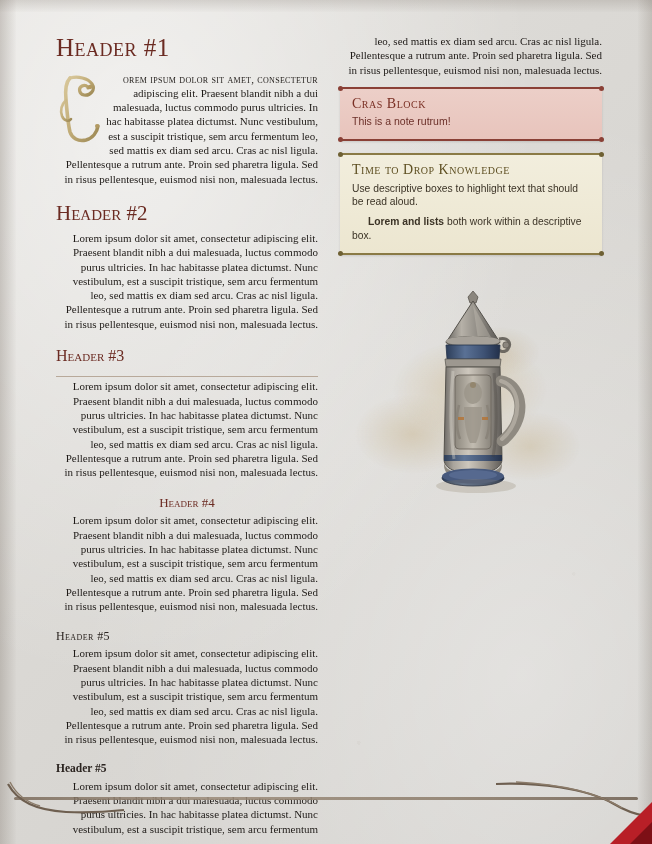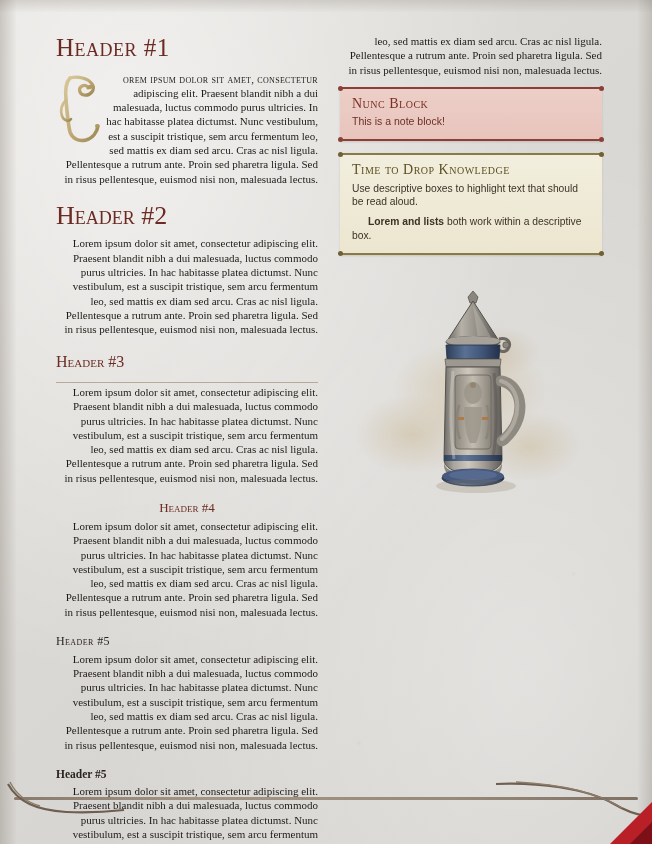--- a/index.html
+++ b/index.html
@@ -124,21 +124,21 @@
     font-size: 25px;
     font-weight: normal;
     letter-spacing: 0.5px;
     margin: 0 0 10px 0;
     line-height: 1.1;
   }
   h2.hdr2 {
     font-family: "Liberation Serif", serif;
     font-variant: small-caps;
     color: #6b2b22;
-    font-size: 26px;
+    font-size: 21px;
     font-weight: normal;
     margin: 16px 0 6px 0;
     line-height: 1.1;
   }
   h3.hdr3 {
     font-family: "Liberation Serif", serif;
     font-variant: small-caps;
     color: #6b2b22;
     font-size: 16px;
     font-weight: normal;
@@ -374,22 +374,22 @@
 
       </div>
 
       <div class="col-right">
 
         <p class="body">leo, sed mattis ex diam sed arcu. Cras ac nisl ligula. Pellentesque a rutrum ante. Proin sed pharetra ligula. Sed in risus pellentesque, euismod nisi non, malesuada lectus.</p>
 
         <div class="note-block">
           <span class="nb-corner-bl"></span>
           <span class="nb-corner-br"></span>
-          <div class="note-title">Nunc Block</div>
-          <p class="note-text">This is a note block!</p>
+          <div class="note-title">Cras Block</div>
+          <p class="note-text">This is a note rutrum!</p>
         </div>
 
         <div class="desc-block">
           <span class="db-corner-bl"></span>
           <span class="db-corner-br"></span>
           <div class="desc-title">Time to Drop Knowledge</div>
           <p class="desc-text">Use descriptive boxes to highlight text that should be read aloud.</p>
           <p class="desc-text indent"><b>Lorem and lists</b><span> both work within a descriptive box.</span></p>
         </div>
 

